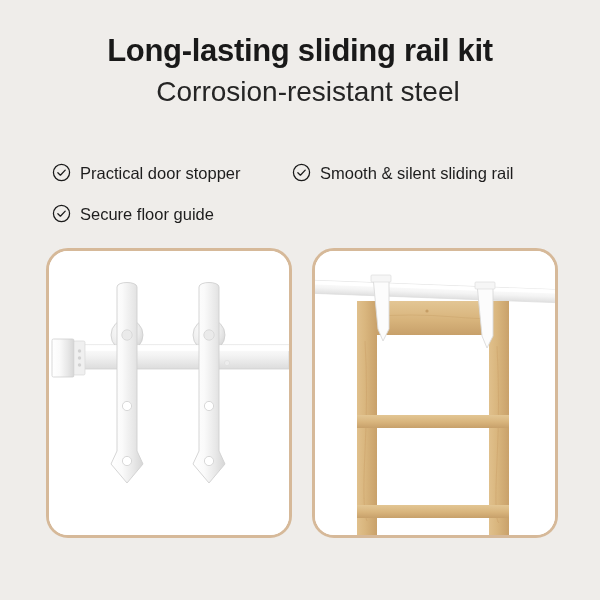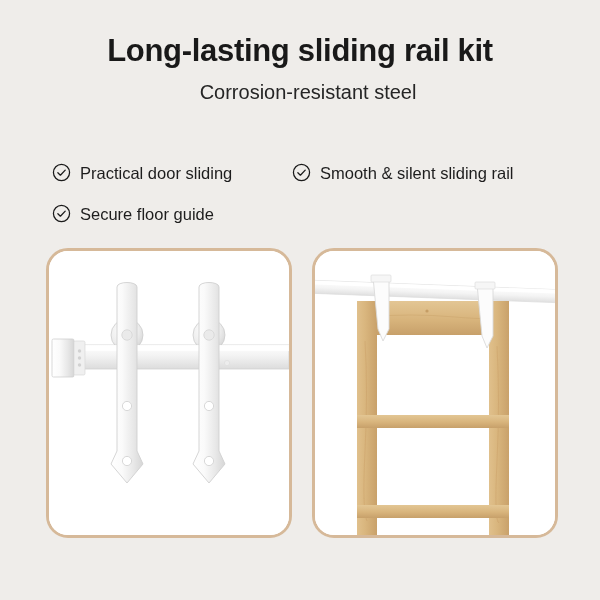--- a/index.html
+++ b/index.html
@@ -33,21 +33,21 @@
   .title {
     font-size: 31px;
     font-weight: bold;
     color: #191919;
     letter-spacing: -0.3px;
     line-height: 40px;
     margin: 0;
     white-space: nowrap;
   }
   .subtitle {
-    font-size: 20px;
+    font-size: 28px;
     font-weight: normal;
     color: #252525;
     line-height: 34px;
     margin: 4px 0 0 16px;
     white-space: nowrap;
   }
 
   
   .features {
     position: absolute;
@@ -115,21 +115,21 @@
   <div class="features">
 
 
     <div class="feature">
       <span class="check-icon-wrap">
         <svg class="check-icon" viewBox="0 0 24 24" fill="none">
           <circle cx="12" cy="12" r="10.2" stroke="#1a1a1a" stroke-width="1.6"></circle>
           <path d="M7.4 12.3 L10.6 15.4 L16.7 9.0" stroke="#1a1a1a" stroke-width="1.6" stroke-linecap="round" stroke-linejoin="round"></path>
         </svg>
       </span>
-      <span class="feature-label">Practical door sliding</span>
+      <span class="feature-label">Practical door stopper</span>
     </div>
 
     <div class="feature">
       <span class="check-icon-wrap">
         <svg class="check-icon" viewBox="0 0 24 24" fill="none">
           <circle cx="12" cy="12" r="10.2" stroke="#1a1a1a" stroke-width="1.6"></circle>
           <path d="M7.4 12.3 L10.6 15.4 L16.7 9.0" stroke="#1a1a1a" stroke-width="1.6" stroke-linecap="round" stroke-linejoin="round"></path>
         </svg>
       </span>
       <span class="feature-label">Smooth &amp; silent sliding rail</span>

